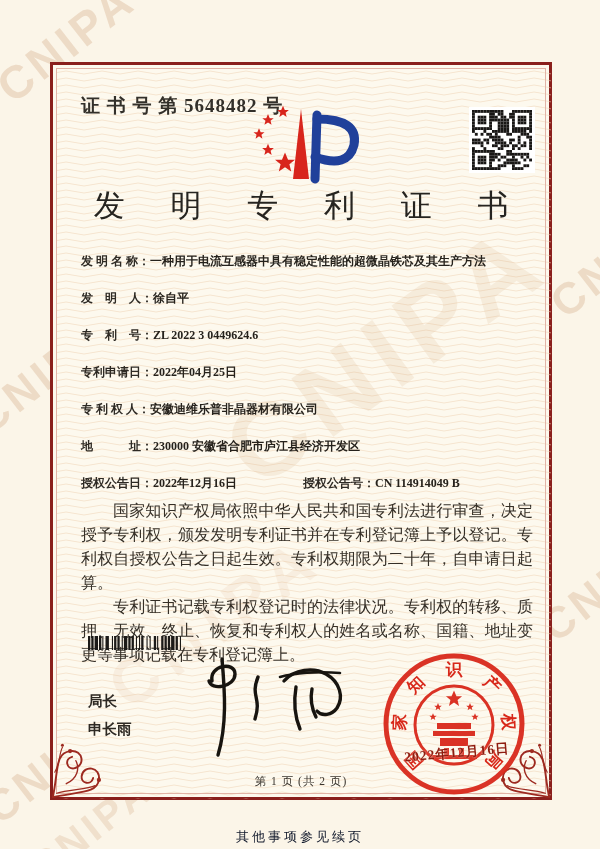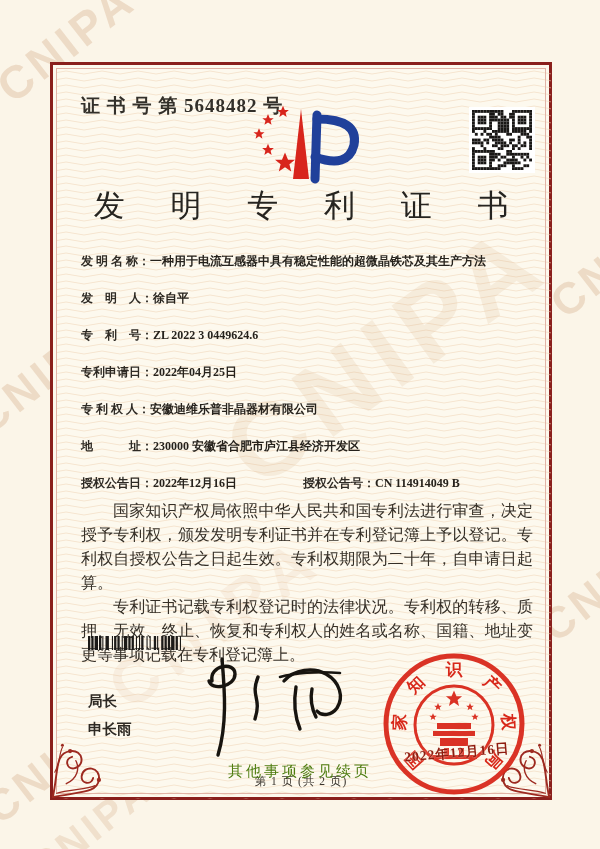--- a/index.html
+++ b/index.html
@@ -70,22 +70,22 @@
                font-size:13.5px; font-weight:bold; color:#8f1d10; letter-spacing:1px;
                transform:rotate(-5deg); text-shadow:0 0 2px rgba(255,243,230,0.85); z-index:3; }
 
   .page-info { position:absolute; left:0; top:709px; width:100%; text-align:center;
                font-size:11.5px; color:#3a352e; letter-spacing:1px; }
 
   .corner { position:absolute; width:96px; height:96px; z-index:2; pointer-events:none; }
   .corner-left  { left:-4px; bottom:-4px; }
   .corner-right { right:-4px; bottom:-4px; transform:scaleX(-1); }
 
-  .footer-note { position:absolute; left:0; top:762px; width:100%; text-align:center;
-                 font-size:15px; color:#4d7c0f; letter-spacing:3px; z-index:1; }
+  .footer-note { position:absolute; left:0; top:828px; width:100%; text-align:center;
+                 font-size:13px; color:#0f172a; letter-spacing:3px; z-index:1; }
 </style>
 </head>
 <body>
 
 <div class="stage">
 
   <span class="wm wm1">CNIPA</span>
   <span class="wm wm2">CNIPA</span>
   <span class="wm wm3">CNIPA</span>
   <span class="wm wm4">CNIPA</span>

